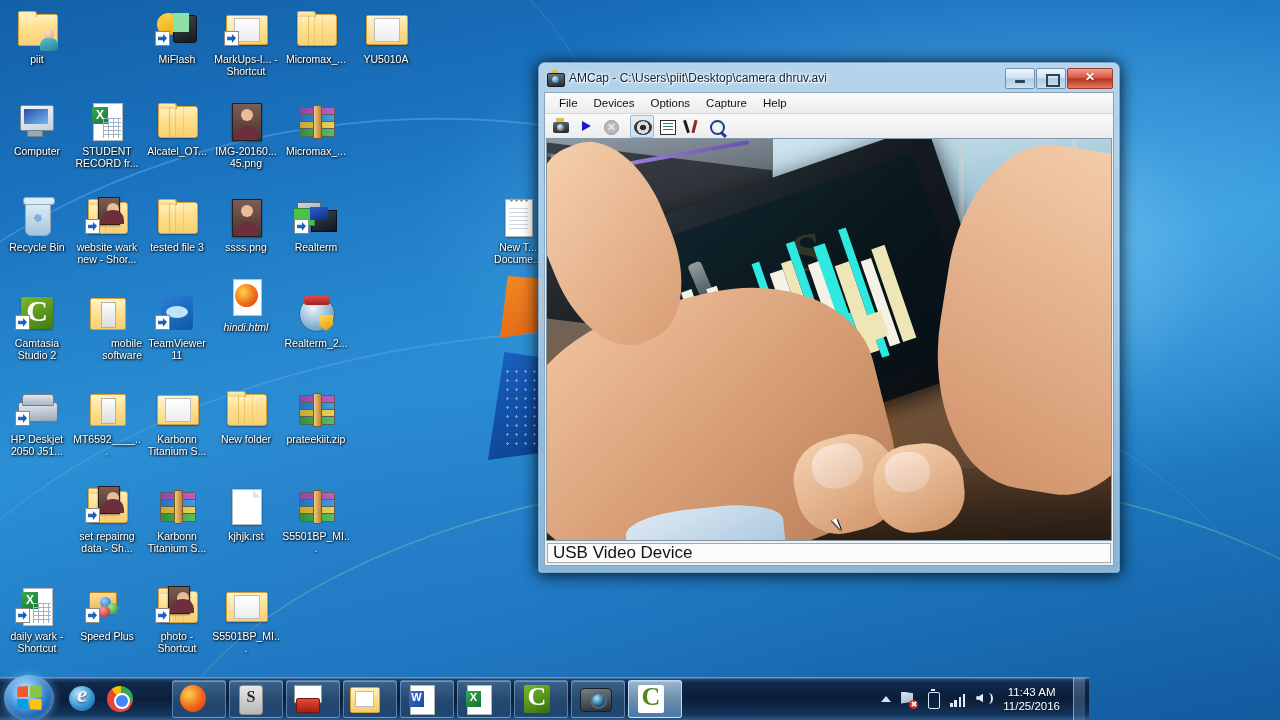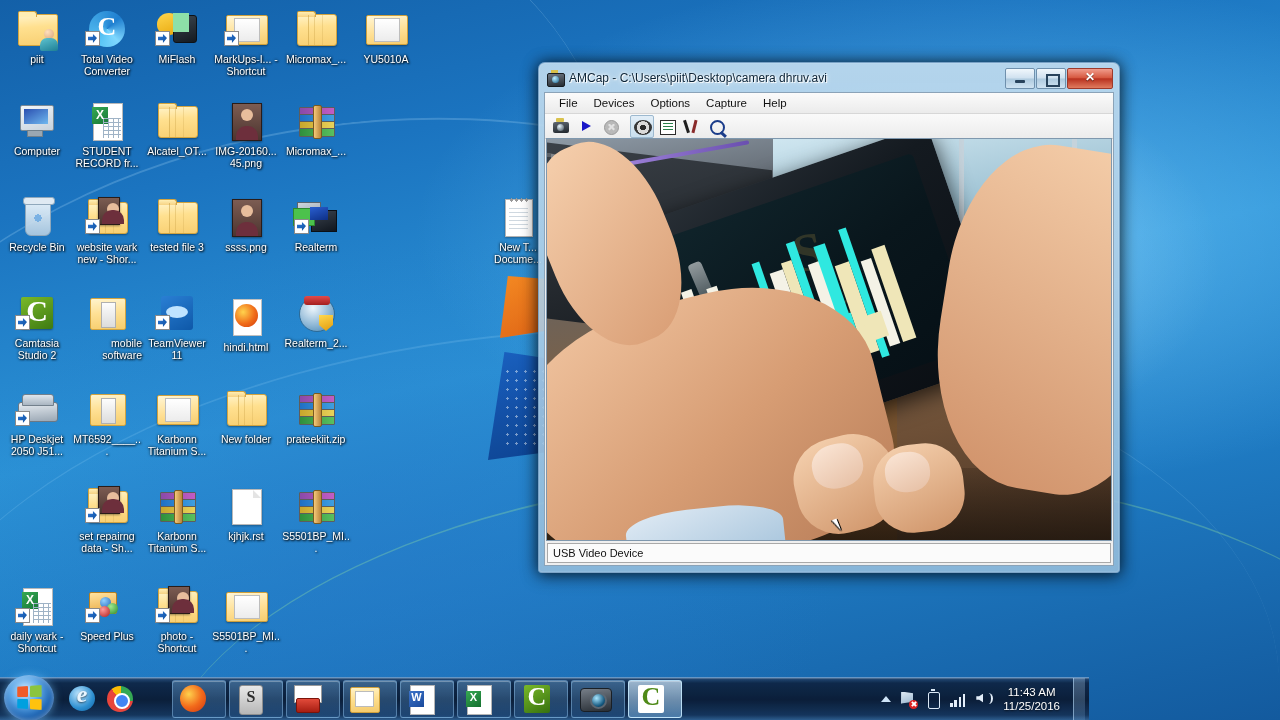--- a/index.html
+++ b/index.html
@@ -257,21 +257,21 @@
   .tb .tools{position:absolute;left:4px;top:3px;width:14px;height:15px;}
   .tb .tools::before{content:"";position:absolute;left:0;top:1px;width:3px;height:13px;background:#1f1f1f;transform:rotate(-18deg);}
   .tb .tools::after{content:"";position:absolute;left:8px;top:1px;width:3px;height:13px;background:#8a2b2b;transform:rotate(14deg);}
   .tb .mag{position:absolute;left:4px;top:4px;width:11px;height:11px;border-radius:50%;border:2px solid #1a3c8a;}
   .tb .mag::after{content:"";position:absolute;right:-4px;bottom:-3px;width:7px;height:2.5px;background:#1a3c8a;transform:rotate(42deg);}
 
   .video-area{position:absolute;left:1px;right:1px;top:45px;bottom:24px;overflow:hidden;
     border:1px solid #7f98ae;background:#111;}
   .statusbar{position:absolute;left:2px;right:2px;bottom:2px;height:18px;
     background:#fbfbfb;border:1px solid #a9a9a9;display:flex;align-items:center;}
-  .status-text{font-size:11px;color:#111;padding-left:5px;}
+  .status-text{font-size:17px;color:#111;padding-left:5px;}
 
   
   .scene{position:absolute;inset:0;background:linear-gradient(170deg,#8e9aa6 0%,#5d646c 18%,#7a6149 48%,#6d4f36 72%,#4a3424 100%);}
   .s-window{position:absolute;left:40%;top:0;width:60%;height:46%;
     background:linear-gradient(170deg,#cfe6f0,#9fc3d4 40%,#7fa6b8 100%);}
   .s-window::after{content:"";position:absolute;left:12%;top:8%;width:28%;height:36%;border-radius:50%;
     background:radial-gradient(closest-side,rgba(255,255,255,.95),rgba(255,255,255,0));}
   .s-mullion{position:absolute;top:0;width:5px;height:46%;background:#c5d3dc;}
   .s-laptop{position:absolute;left:-4%;top:4%;width:44%;height:44%;
     background:linear-gradient(160deg,#3c4249,#14181c);transform:skewY(7deg);}
@@ -421,29 +421,20 @@
   <div class="icon-layer" id="icon-layer">
       <div class="dicon" style="left: 2px; top: 8px;">
         <div class="glyph">
           <span class="ic">
             <span class="piitfolder"></span>
             <span class="piitperson"></span>
           </span>
         </div>
         <div class="lbl">piit</div>
       </div>
-      <div class="dicon" style="left: 72px; top: 8px;">
-        <div class="glyph">
-          <span class="ic">
-            <span class="tvc"></span>
-          </span>
-          <span class="shortcut"></span>
-        </div>
-        <div class="lbl">Total Video Converter</div>
-      </div>
       <div class="dicon" style="left: 142px; top: 8px;">
         <div class="glyph">
           <span class="ic">
             <span class="miflash"></span>
             <span class="mf-scr"></span>
           </span>
           <span class="shortcut"></span>
         </div>
         <div class="lbl">MiFlash</div>
       </div>
@@ -587,21 +578,21 @@
         <div class="glyph">
           <span class="ic">
             <span class="teamviewer">
               <span class="ar"></span>
             </span>
           </span>
           <span class="shortcut"></span>
         </div>
         <div class="lbl">TeamViewer 11</div>
       </div>
-      <div class="dicon" style="left: 211px; top: 296px;">
+      <div class="dicon" style="left: 211px; top: 276px; font-style: italic;">
         <div class="glyph">
           <span class="ic">
             <span class="firefox"></span>
             <span class="ffball"></span>
           </span>
         </div>
         <div class="lbl">hindi.html</div>
       </div>
       <div class="dicon" style="left: 281px; top: 292px;">
         <div class="glyph">

